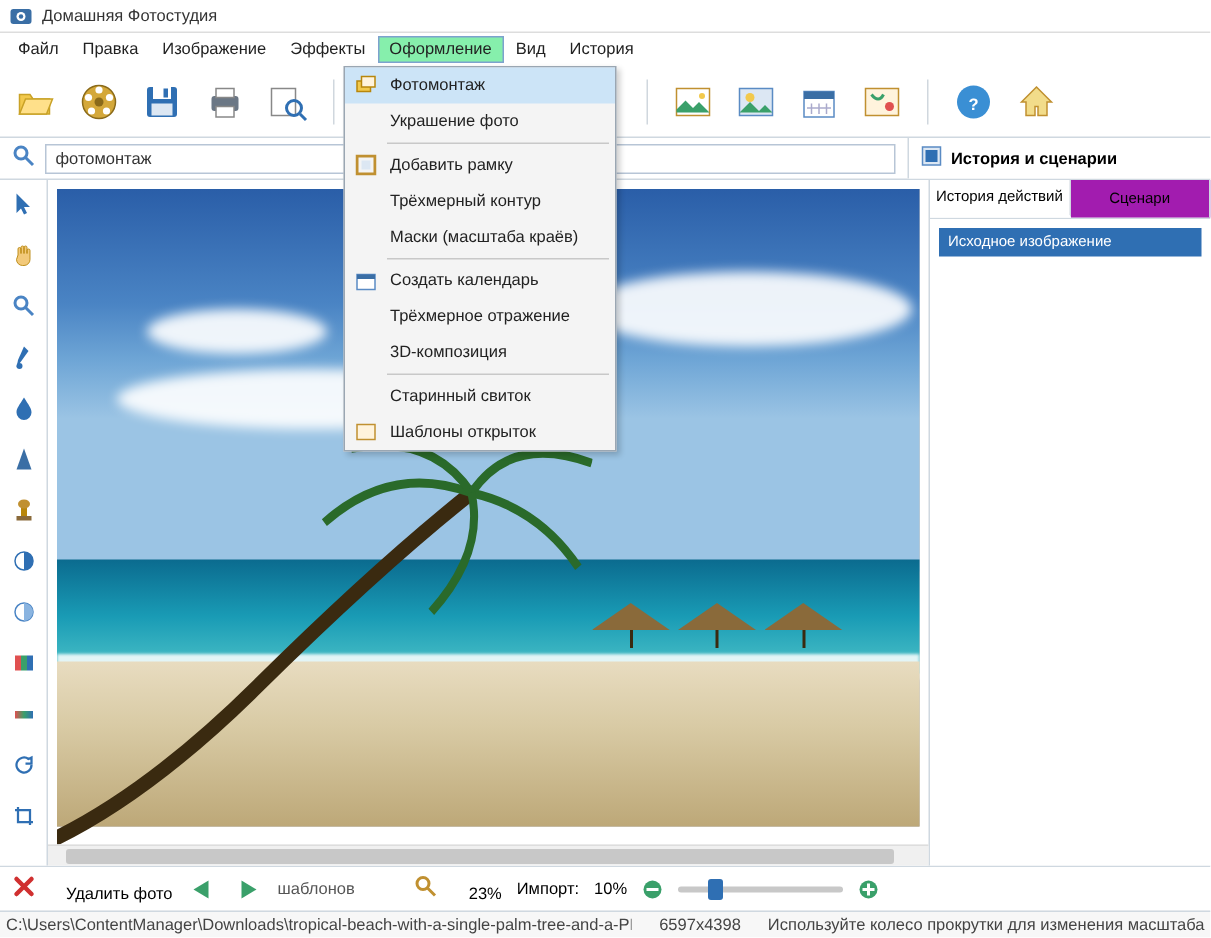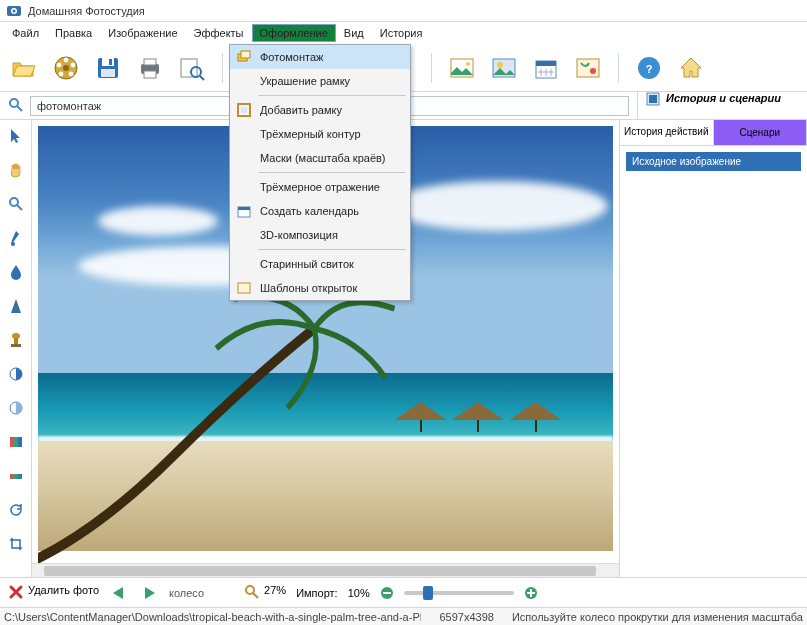--- a/index.html
+++ b/index.html
@@ -4,30 +4,30 @@
 <style>
 * { box-sizing: border-box; margin: 0; padding: 0; font-family: Tahoma, Arial, sans-serif; font-size: 11px; }
 body { width: 807px; height: 625px; background: #fff; display: flex; flex-direction: column; overflow: hidden; }
 
 .title-bar { height: 22px; background: #fff; border-bottom: 1px solid #ddd; display: flex; align-items: center; padding: 0 6px; }
 .title-bar .icon { width: 16px; height: 16px; margin-right: 6px; }
 .title-bar .title { color: #333; }
 
 .menu-bar { height: 22px; display: flex; align-items: center; padding: 0 4px; background: #fff; }
 .menu-bar .item { padding: 3px 8px; color: #222; cursor: default; }
-.menu-bar .item.open { background: #15803d; border: 1px solid #7da2ce; padding: 2px 7px; }
+.menu-bar .item.open { background: #86efac; border: 1px solid #7da2ce; padding: 2px 7px; }
 
 .toolbar { height: 48px; display: flex; align-items: center; padding: 0 8px; gap: 10px; border-bottom: 1px solid #cfd8e0; background: #fff; position: relative; }
 .toolbar .sep { width: 1px; height: 30px; background: #d0d7de; margin: 0 4px; }
 .tb-btn { width: 32px; height: 32px; display: flex; align-items: center; justify-content: center; cursor: pointer; }
 
 .search-row { height: 28px; display: flex; align-items: center; border-bottom: 1px solid #cfd8e0; }
 .search-left { display: flex; align-items: center; flex: 1; padding: 0 8px; gap: 6px; }
 .search-input { flex: 1; height: 20px; border: 1px solid #b7c5d6; padding: 0 6px; color: #333; background: #fff; }
-.panel-title { width: 170px; background: #fff; border-left: 1px solid #cfd8e0; display: flex; align-items: flex-start; gap: 6px; padding: 0 8px; height: 100%; font-weight: bold; font-style: italic; }
+.panel-title { width: 202px; background: #fff; border-left: 1px solid #cfd8e0; display: flex; align-items: center; gap: 6px; padding: 0 8px; height: 100%; font-weight: bold; }
 
 .main { flex: 1; display: flex; min-height: 0; position: relative; }
 .left-tools { width: 32px; border-right: 1px solid #cfd8e0; display: flex; flex-direction: column; align-items: center; padding: 6px 0; gap: 14px; background: #fff; }
 .lt-btn { width: 20px; height: 20px; display: flex; align-items: center; justify-content: center; cursor: pointer; }
 
 .canvas-wrap { flex: 1; display: flex; flex-direction: column; background: #fff; min-width: 0; }
 .canvas { flex: 1; position: relative; overflow: hidden; }
 .photo { position: absolute; left: 6px; right: 6px; top: 6px; bottom: 12px; background: #999; }
 .sky { position: absolute; left:0; right:0; top:0; height: 60%; background: linear-gradient(#2a5ea8, #4a84c4 30%, #6fa6d6 45%, #9bc4e4 60%); }
 .sea { position: absolute; left:0; right:0; top:58%; height: 18%; background: linear-gradient(#0b6b8f, #199bb5, #4ec3c8); }
@@ -43,33 +43,33 @@
 .hut .post { width: 2px; height: 12px; background: #3a2a10; margin: 0 auto; }
 .h1 { left: 62%; } .h2 { left: 72%; } .h3 { left: 82%; }
 .h1 .roof, .h2 .roof, .h3 .roof { width: 52px; height: 18px; }
 .palm { position: absolute; left: 0; top: 36%; width: 62%; height: 70%; pointer-events: none; }
 
 .hscroll { height: 14px; background: #f0f0f0; border-top: 1px solid #ddd; position: relative; }
 .hscroll .thumb { position: absolute; left: 2%; top: 2px; width: 94%; height: 10px; background: #c8c8c8; border-radius: 2px; }
 
 .right-panel { width: 188px; border-left: 1px solid #cfd8e0; background: #fff; display: flex; flex-direction: column; }
 .tabs { display: flex; border-bottom: 1px solid #cfd8e0; height: 26px; }
-.tab { flex: 1; display: flex; align-items: center; justify-content: center; font-size: 10px; border-right: 1px solid #cfd8e0; background: #8b5cf6; cursor: pointer; }
+.tab { flex: 1; display: flex; align-items: center; justify-content: center; font-size: 10px; border-right: 1px solid #cfd8e0; background: #a21caf; cursor: pointer; }
 .tab.active { background: #fff; border-bottom: 2px solid #fff; }
 .history-list { flex: 1; padding: 6px; }
 .hist-item { background: #2f6fb3; color: #fff; padding: 4px 6px; font-size: 10px; }
 
 .dropdown { position: absolute; left: 229px; top: 44px; width: 182px; background: #f4f4f4; border: 1px solid #9aa6b2; box-shadow: 2px 2px 4px rgba(0,0,0,0.2); z-index: 100; }
 .dd-item { display: flex; align-items: center; height: 24px; padding: 0 8px 0 30px; cursor: default; position: relative; color: #222; }
 .dd-item.hi { background: #cce4f7; }
 .dd-sep { height: 1px; background: #c8c8c8; margin: 2px 4px 2px 28px; }
 .dd-icon { position: absolute; left: 6px; width: 16px; height: 16px; display: flex; align-items: center; justify-content: center; }
 
 .bottom-bar { height: 30px; border-top: 1px solid #cfd8e0; display: flex; align-items: center; padding: 0 8px; gap: 10px; background: #fff; }
-.bbtn { display: flex; align-items: flex-start; gap: 4px; cursor: pointer; }
+.bbtn { display: flex; align-items: flex-end; gap: 20px; cursor: pointer; }
 .slider-track { width: 110px; height: 4px; background: #c8c8c8; border-radius: 2px; position: relative; }
 .slider-thumb { position: absolute; left: 18%; top: -5px; width: 10px; height: 14px; background: #2f6fb3; border-radius: 2px; }
 
 .status-bar { height: 18px; border-top: 1px solid #cfd8e0; display: flex; align-items: center; padding: 0 4px; font-size: 10px; color: #444; background: #f7f7f7; }
 .status-bar .path { flex: 1; overflow: hidden; white-space: nowrap; }
 </style>
 </head>
 <body>
 
 <div class="title-bar">
@@ -185,51 +185,51 @@
   <div class="dd-item hi">
     <span class="dd-icon">
         <svg width="14" height="14">
           <rect x="1" y="4" width="9" height="7" fill="#f2c94c" stroke="#b8860b"></rect>
           <rect x="4" y="1" width="9" height="7" fill="#fff3dc" stroke="#b8860b"></rect>
         </svg>
       </span>
     <span>Фотомонтаж</span>
   </div>
   <div class="dd-item">
-      <span>Украшение рамку</span>
+      <span>Украшение фото</span>
     </div>
   <div class="dd-sep"></div>
   <div class="dd-item">
     <span class="dd-icon">
         <svg width="14" height="14">
           <rect x="1" y="1" width="12" height="12" fill="none" stroke="#c09030" stroke-width="2"></rect>
           <rect x="4" y="4" width="6" height="6" fill="#dce7f3"></rect>
         </svg>
       </span>
     <span>Добавить рамку</span>
   </div>
   <div class="dd-item">
       <span>Трёхмерный контур</span>
     </div>
   <div class="dd-item">
       <span>Маски (масштаба краёв)</span>
     </div>
   <div class="dd-sep"></div>
   <div class="dd-item">
-      <span>Трёхмерное отражение</span>
-    </div>
-  <div class="dd-item">
     <span class="dd-icon">
         <svg width="14" height="14">
           <rect x="1" y="3" width="12" height="10" fill="#fff" stroke="#5a8bc4"></rect>
           <rect x="1" y="3" width="12" height="3" fill="#3a6ea5"></rect>
         </svg>
       </span>
     <span>Создать календарь</span>
   </div>
+  <div class="dd-item">
+      <span>Трёхмерное отражение</span>
+    </div>
   <div class="dd-item">
       <span>3D-композиция</span>
     </div>
   <div class="dd-sep"></div>
   <div class="dd-item">
       <span>Старинный свиток</span>
     </div>
   <div class="dd-item">
     <span class="dd-icon">
         <svg width="14" height="14">
@@ -401,28 +401,28 @@
   <div class="bbtn">
       <svg width="20" height="16">
         <path d="M14 2L4 8l10 6z" fill="#3aa06a"></path>
       </svg>
     </div>
   <div class="bbtn">
       <svg width="20" height="16">
         <path d="M6 2l10 6-10 6z" fill="#3aa06a"></path>
       </svg>
     </div>
-  <span style="color:#555">колесо</span>
+  <span style="color:#555">шаблонов</span>
   <div style="width:20px"></div>
   <div class="bbtn">
     <span><svg width="16" height="16">
           <circle cx="6" cy="6" r="4" fill="none" stroke="#c09030" stroke-width="2"></circle>
           <line x1="9" y1="9" x2="14" y2="14" stroke="#c09030" stroke-width="2"></line>
         </svg></span>
-    <span>27%</span>
+    <span>23%</span>
   </div>
   <span>Импорт:</span>
   <span>10%</span>
   <div class="bbtn">
       <svg width="14" height="14">
         <circle cx="7" cy="7" r="6" fill="#3aa06a"></circle>
         <rect x="3" y="6" width="8" height="2" fill="#fff"></rect>
       </svg>
     </div>
   <div class="slider-track">

